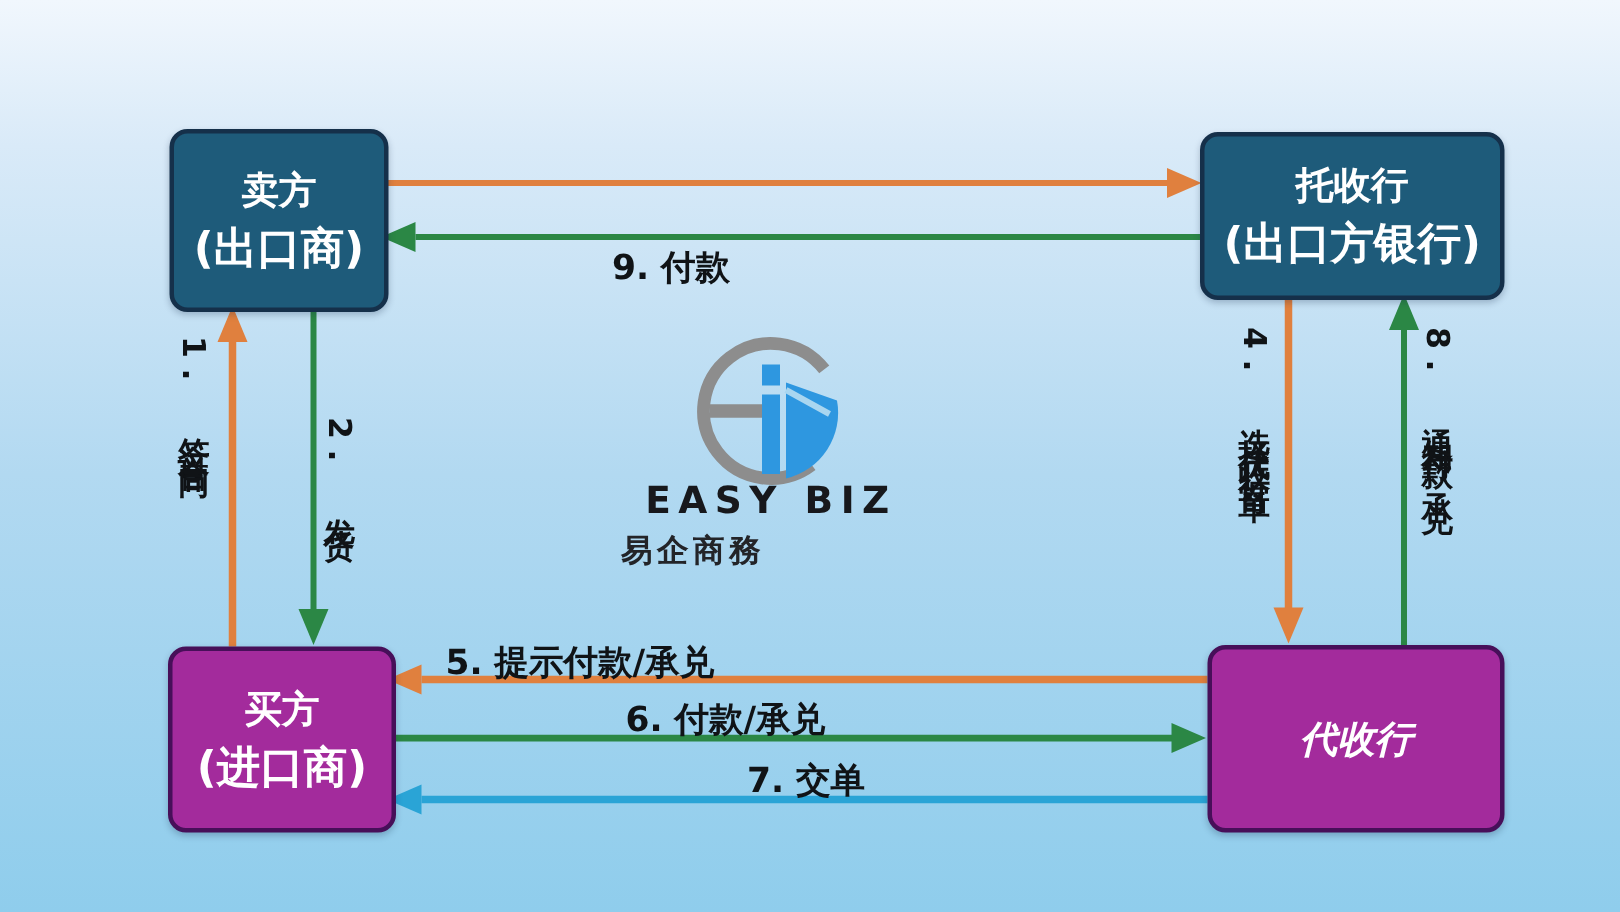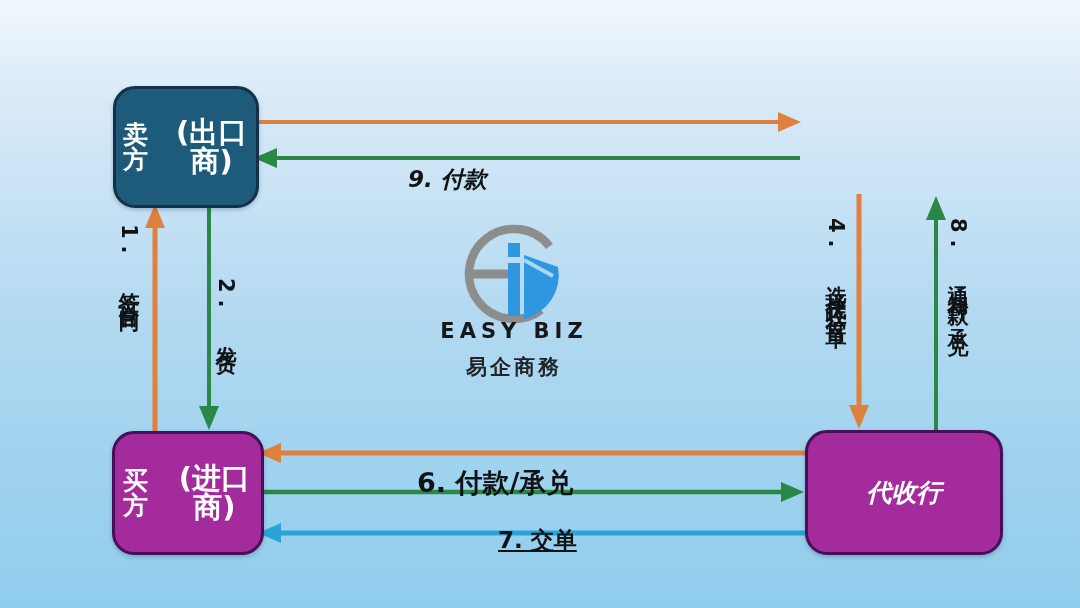--- a/index.html
+++ b/index.html
@@ -7,22 +7,22 @@
     position:relative;width:1080px;height:608px;overflow:hidden;
     background:linear-gradient(180deg,
       var(--c-bg_top,#f1f7fd) 0%,
       #d9eaf8 16%,
       #b2d9f1 52%,
       var(--c-bg_bottom,#8fcdec) 100%);
     font-family:"DejaVu Sans","Liberation Sans",sans-serif;
   }
   .layer{position:absolute;left:0;top:0;}
   .node{
-    position:absolute;border-radius:22px;border:3px solid;
-    display:flex;flex-direction:row;align-items:center;justify-content:center;
+    position:absolute;border-radius:12px;border:3px solid;
+    display:flex;flex-direction:column;align-items:center;justify-content:center;
     gap:12px;color:#ffffff;font-weight:bold;text-align:center;
     box-shadow:0 2px 4px rgba(20,40,70,.25);
   }
   .node .t{font-size:25px;line-height:1;}
   .node .s{font-size:29px;line-height:1;}
   .node-teal{background:var(--c-teal,#1e5b7a);border-color:var(--c-teal_border,#15304a);}
   .node-purple{background:var(--c-purple,#a32b9c);border-color:var(--c-purple_border,#470f59);text-align:center;}
   #node-seller{left:113px;top:86px;width:140px;height:116px;}
   #node-remitting{left:800px;top:88px;width:197px;height:106px;}
   #node-buyer{left:112px;top:431px;width:146px;height:118px;}
@@ -34,32 +34,32 @@
   }
   .flow-label.v{
     writing-mode:vertical-rl;text-orientation:mixed;
     font-size:21px;letter-spacing:7px;white-space:normal;
   }
   #l1{left:117px;top:224px;}
   #l2{left:214px;top:278px;}
   #l3{left:405px;top:92px;font-size:23px;}
   #l4{left:824px;top:218px;}
   #l5{left:297px;top:430px;font-size:23px;}
-  #l6{left:417px;top:468px;font-size:27px;}
-  #l7{left:498px;top:528px;font-size:23px;text-decoration:underline;}
+  #l6{left:417px;top:468px;font-size:23px;}
+  #l7{left:498px;top:509px;font-size:23px;}
   #l8{left:946px;top:218px;}
-  #l9{left:408px;top:167px;font-size:23px;font-style:italic;}
+  #l9{left:408px;top:167px;font-size:23px;}
 
   #logo-mark{position:absolute;left:461px;top:222px;}
   #logo-title{
     position:absolute;left:414px;top:321px;width:200px;text-align:center;
-    font-size:21px;font-weight:bold;color:#17181c;letter-spacing:5px;line-height:1;
+    font-size:25px;font-weight:bold;color:#17181c;letter-spacing:5px;line-height:1;
   }
   #logo-sub{
-    position:absolute;left:414px;top:357px;width:200px;text-align:center;
+    position:absolute;left:414px;top:357px;width:200px;text-align:left;
     font-size:21px;font-weight:bold;color:#232428;letter-spacing:3px;line-height:1;
   }
   .st-orange{stroke:var(--c-orange,#e0803e);}
   .f-orange{fill:var(--c-orange,#e0803e);}
   .st-green{stroke:var(--c-green,#2b8745);}
   .f-green{fill:var(--c-green,#2b8745);}
   .st-blue{stroke:var(--c-blue,#2aa4d6);}
   .f-blue{fill:var(--c-blue,#2aa4d6);}
 </style>
 </head>
@@ -103,31 +103,36 @@
     <g>
       <line class="st-blue" x1="805" y1="533" x2="281" y2="533" stroke-width="5"></line>
       <polygon class="f-blue" points="258,533 281,523 281,543"></polygon>
     </g>
   </svg>
 
   <div class="node node-teal" id="node-seller">
     <span class="t">卖方</span>
     <span class="s">(出口商)</span>
   </div>
+  <div class="node node-teal" id="node-remitting">
+    <span class="t">托收行</span>
+    <span class="s">(出口方银行)</span>
+  </div>
   <div class="node node-purple" id="node-buyer">
     <span class="t">买方</span>
     <span class="s">(进口商)</span>
   </div>
   <div class="node node-purple" id="node-collecting">
     <span class="t">代收行</span>
   </div>
 
   <div class="flow-label v" id="l1">1. 签订合同</div>
   <div class="flow-label v" id="l2">2. 发货</div>
   <div class="flow-label v" id="l4">4. 选择代收行寄单</div>
+  <div class="flow-label" id="l5">5. 提示付款/承兑</div>
   <div class="flow-label" id="l6">6. 付款/承兑</div>
   <div class="flow-label" id="l7">7. 交单</div>
   <div class="flow-label v" id="l8">8. 通知付款/承兑</div>
   <div class="flow-label" id="l9">9. 付款</div>
 
   <svg id="logo-mark" width="106" height="104" viewBox="0 0 106 104">
     <path d="M 88.5 24.3 A 45 45 0 1 0 80.1 87.9" fill="none" stroke="var(--c-logo_gray,#8d8d8d)" stroke-width="8.5"></path>
     <rect x="12" y="47.5" width="40" height="9" fill="var(--c-logo_gray,#8d8d8d)"></rect>
     <rect x="47" y="21" width="12" height="14" fill="var(--c-logo_blue,#2e97e0)"></rect>
     <rect x="47" y="41" width="12" height="53" fill="var(--c-logo_blue,#2e97e0)"></rect>

